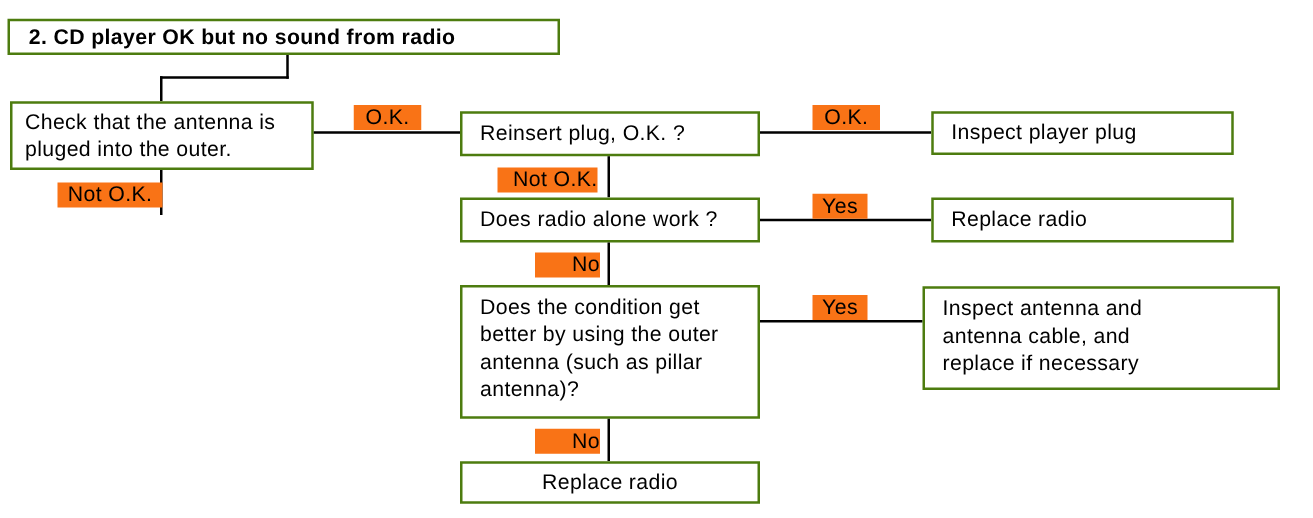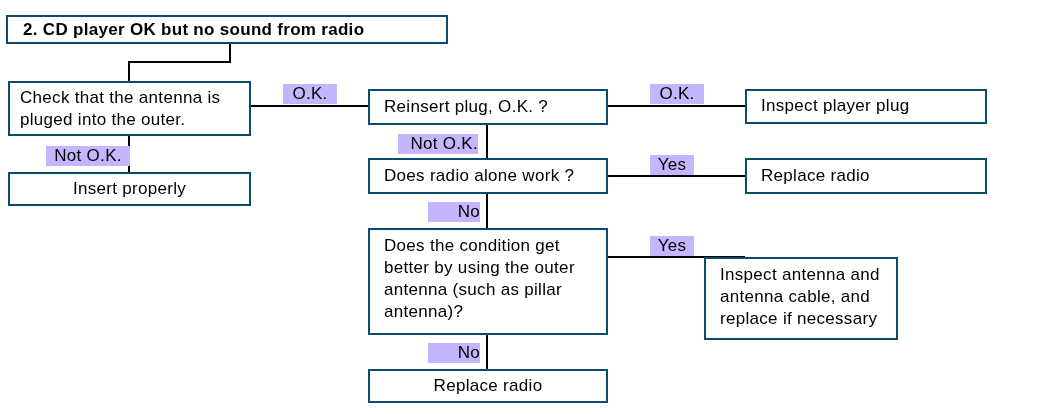--- a/index.html
+++ b/index.html
@@ -8,21 +8,21 @@
     position: relative;
     width: 1050px;
     height: 414px;
     background: #ffffff;
     font-family: "Liberation Sans", sans-serif;
     color: #000000;
     overflow: hidden;
   }
   .box {
     position: absolute;
-    border: 2px solid #0c4a6e;
+    border: 2px solid #4d7c0f;
     background: #ffffff;
     font-size: 17px;
     letter-spacing: 0.3px;
     color: #000000;
   }
   .pre { white-space: pre-line; }
   .title-box {
     left: 6px; top: 15px; width: 442px; height: 29px;
     font-weight: bold;
     font-size: 17px;
@@ -63,32 +63,31 @@
     left: 745px; top: 89px; width: 242px; height: 35px;
     padding-left: 14px;
     line-height: 30px;
   }
   .replace-right-box {
     left: 745px; top: 158px; width: 242px; height: 36px;
     padding-left: 14px;
     line-height: 31px;
   }
   .inspect-cable-box {
-    left: 704px; top: 229px; width: 194px; height: 83px;
+    left: 738px; top: 229px; width: 286px; height: 83px;
     padding: 5px 2px 0 14px;
     line-height: 22px;
-    margin-top: 28px;
   }
   .line { position: absolute; background: #000000; }
   .lbl {
     position: absolute;
     font-size: 17px;
     letter-spacing: 0.3px;
     color: #000000;
-    background: #c4b5fd;
+    background: #f97316;
   }
   .lbl.center { text-align: center; }
   .lbl.right { text-align: right; }
 </style>
 </head>
 <body>
 
 <div class="canvas">
 
   <div class="box title-box">2. CD player OK but no sound from radio</div>
@@ -99,21 +98,20 @@
 
   <div class="box check-box pre">Check that the antenna is
 pluged into the outer.</div>
 
   <div class="line" style="left:251px; top:105px; width:117px; height:2px;"></div>
   <div class="lbl center" style="left:283px; top:84px; width:54px;">O.K.</div>
 
   <div class="line" style="left:128px; top:136px; width:2px; height:36px;"></div>
   <div class="lbl center" style="left:46px; top:146px; width:84px;">Not O.K.</div>
 
-  <div class="box insert-box">Insert properly</div>
 
   <div class="box reinsert-box">Reinsert plug, O.K. ?</div>
 
   <div class="line" style="left:608px; top:105px; width:137px; height:2px;"></div>
   <div class="lbl center" style="left:650px; top:84px; width:54px;">O.K.</div>
 
   <div class="box inspect-plug-box">Inspect player plug</div>
 
   <div class="line" style="left:486px; top:125px; width:2px; height:33px;"></div>
   <div class="lbl right" style="left:398px; top:134px; width:80px;">Not O.K.</div>

